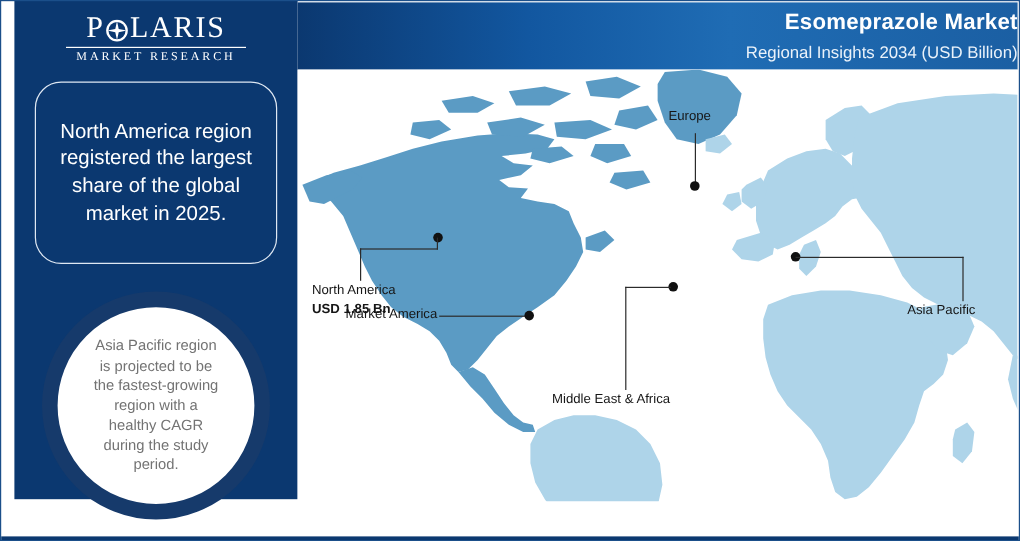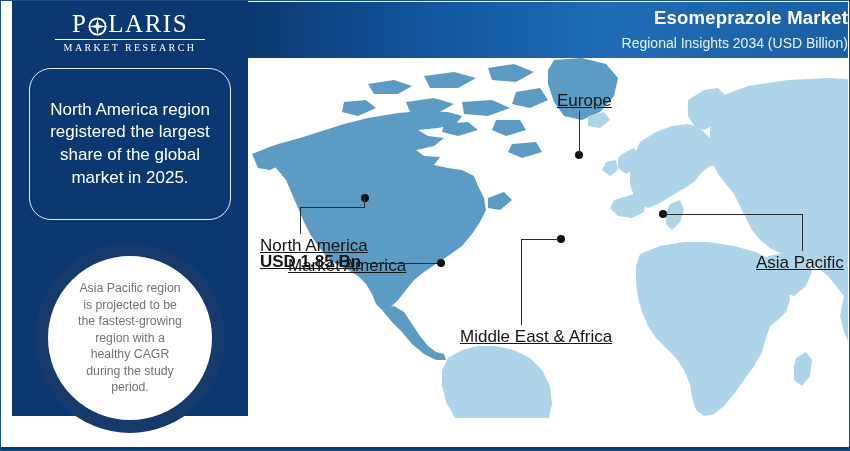--- a/index.html
+++ b/index.html
@@ -36,21 +36,21 @@
   #header{position:absolute;left:248px;top:2px;width:600px;height:56px;
           background:linear-gradient(90deg,#0b3870 0%,#1257a0 32%,#1f6cb4 60%,#1b5fa3 100%);
           padding:5px 0 0 22px;box-sizing:border-box;text-align:right;}
   #title{color:#ffffff;font-size:18.5px;font-weight:bold;letter-spacing:.2px;margin:0;}
   #subtitle{color:#eaf2fa;font-size:14px;margin:6px 0 0 0;}
 
   
   #map-area{position:absolute;left:248px;top:58px;width:600px;height:360px;background:#fff;overflow:hidden;}
   #worldmap{position:absolute;left:0;top:0;}
 
-  .lbl{position:absolute;font-size:17px;color:#161616;white-space:nowrap;text-decoration:underline;}
+  .lbl{position:absolute;font-size:11px;color:#161616;white-space:nowrap;}
   .lbl.bold{font-weight:bold;text-align:right;}
   .leader{position:absolute;background:#2b2b2b;}
   .leader.h{height:1.2px;}
   .leader.v{width:1.2px;}
   .dot{position:absolute;width:8px;height:8px;border-radius:50%;background:#111;}
 
   
   #footer{position:absolute;left:26px;top:425px;font-size:11.5px;color:#1a1a1a;}
   #footer b{font-weight:bold;}
   #bottombar{position:absolute;left:1px;top:447px;width:848px;height:3px;background:#0b3870;}

